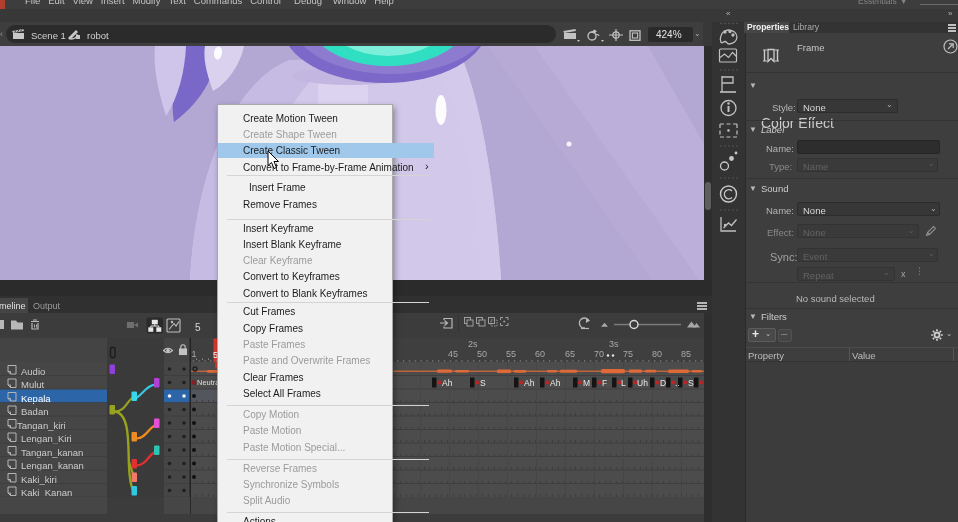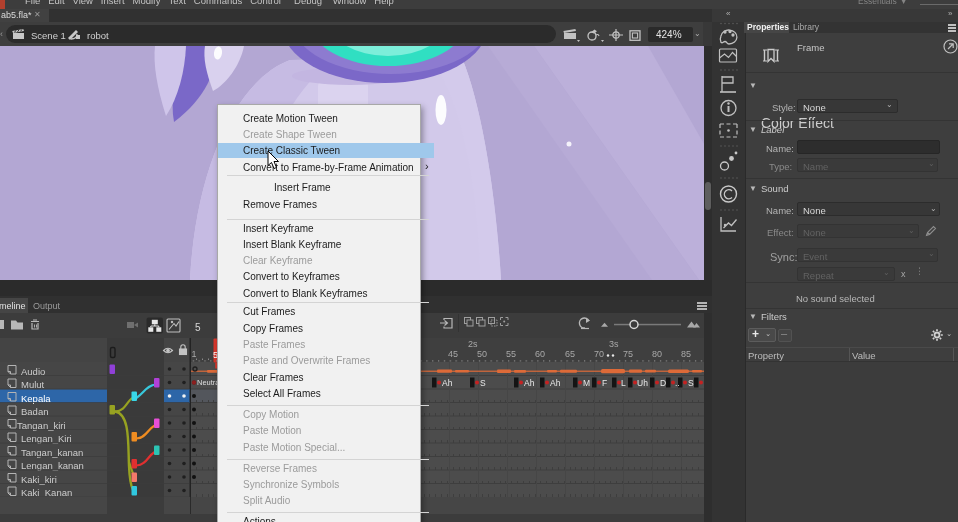--- a/index.html
+++ b/index.html
@@ -13,25 +13,20 @@
 <body>
 <div id="root">
 
 <div class="abs" style="left:0;top:0;width:958px;height:9px;background:#3d3d3d;overflow:hidden;">
   <div class="abs" style="left:0;top:0;width:5px;height:9px;background:#b3402e;"></div>
   <div class="txt" style="left:25px;top:-5px;font-size:9.5px;color:#c4c4c4;">File&nbsp;&nbsp;&nbsp;Edit&nbsp;&nbsp;&nbsp;View&nbsp;&nbsp;&nbsp;Insert&nbsp;&nbsp;&nbsp;Modify&nbsp;&nbsp;&nbsp;Text&nbsp;&nbsp;&nbsp;Commands&nbsp;&nbsp;&nbsp;Control&nbsp;&nbsp;&nbsp;&nbsp;&nbsp;Debug&nbsp;&nbsp;&nbsp;&nbsp;Window&nbsp;&nbsp;&nbsp;Help</div>
   <div class="txt" style="left:858px;top:-4px;font-size:8.5px;color:#858585;">Essentials&nbsp;&nbsp;▾</div>
   <div class="abs" style="left:920px;top:4px;width:38px;height:1px;background:#6a6a6a;"></div>
 </div>
 
-<div class="abs" style="left:0;top:9px;width:712px;height:13px;background:#313131;">
-  <div class="abs" style="left:0;top:0;width:49px;height:13px;background:#414141;"></div>
-  <div class="txt" style="left:1px;top:1px;font-size:9px;color:#dcdcdc;">ab5.fla*</div>
-  <div class="txt" style="left:34px;top:1px;font-size:8px;color:#9a9a9a;">✕</div>
-</div>
 <div class="abs" style="left:712px;top:9px;width:246px;height:13px;background:#383838;">
   <div class="txt" style="left:14px;top:0px;font-size:8px;color:#b0b0b0;">«</div>
   <div class="txt" style="left:236px;top:0px;font-size:8px;color:#b0b0b0;">»</div>
 </div>
 
 <div class="abs" style="left:0;top:22px;width:703px;height:24px;background:#3e3e3e;">
   <div class="abs" style="left:6px;top:3px;width:550px;height:18px;background:#2b2b2b;border-radius:9px;"></div>
   <div class="txt" style="left:0px;top:7px;font-size:9px;color:#9a9a9a;">‹</div>
 
   <svg class="abs" style="left:12px;top:7px;" width="13" height="11" viewBox="0 0 13 11">
@@ -599,29 +594,29 @@
 
   <div class="abs" style="left:0;top:325px;width:212px;height:1px;background:#4a4a4a;"></div>
   <div class="abs" style="left:0;top:338.5px;width:212px;height:1px;background:#333333;"></div>
   <div class="txt" style="left:2px;top:327.5px;font-size:9.5px;color:#bcbcbc;">Property</div>
   <div class="abs" style="left:102.5px;top:326px;width:1px;height:12.5px;background:#555555;"></div>
   <div class="txt" style="left:106px;top:327.5px;font-size:9.5px;color:#bcbcbc;">Value</div>
   <div class="abs" style="left:206.5px;top:326px;width:1px;height:12.5px;background:#555555;"></div>
   <div class="abs" style="left:0;top:339.5px;width:212px;height:160.5px;background:#3c3c3c;"></div>
 </div>
 
-<div id="ctxmenu" class="abs" style="left:217px;top:104px;width:204px;height:418px;background:#f1f1f1;border:1px solid #a8a8a8;border-bottom:none;box-shadow:2px 3px 6px rgba(0,0,0,0.35);font-size:10px;color:#1b1b1b;">
+<div id="ctxmenu" class="abs" style="left:217px;top:104px;width:176px;height:418px;background:#f1f1f1;border:1px solid #a8a8a8;border-bottom:none;box-shadow:2px 3px 6px rgba(0,0,0,0.35);font-size:10px;color:#1b1b1b;">
   <div class="abs" style="left:0px;top:38px;width:216px;height:15px;background:#9fc8eb;"></div>
   <div class="txt" style="left:25px;top:7.5px;">Create Motion Tween</div>
   <div class="txt" style="left:25px;top:23.5px;color:#9b9b9b;">Create Shape Tween</div>
   <div class="txt" style="left:25px;top:40px;">Create Classic Tween</div>
   <div class="txt" style="left:25px;top:56.5px;">Convert to Frame-by-Frame Animation</div>
   <div class="txt" style="left:207px;top:55px;font-size:11px;">›</div>
   <div class="abs" style="left:9px;top:69.5px;width:202px;height:1px;background:#d4d4d4;"></div>
-  <div class="txt" style="left:40px;top:77px;padding-left:16px;">Insert Frame</div>
+  <div class="txt" style="left:15px;top:77px;padding-left:16px;">Insert Frame</div>
   <div class="txt" style="left:25px;top:93.5px;">Remove Frames</div>
   <div class="abs" style="left:9px;top:113.5px;width:202px;height:1px;background:#d4d4d4;"></div>
   <div class="txt" style="left:25px;top:117.5px;">Insert Keyframe</div>
   <div class="txt" style="left:25px;top:133.5px;">Insert Blank Keyframe</div>
   <div class="txt" style="left:25px;top:150px;color:#9b9b9b;">Clear Keyframe</div>
   <div class="txt" style="left:25px;top:166px;">Convert to Keyframes</div>
   <div class="txt" style="left:25px;top:182.5px;">Convert to Blank Keyframes</div>
   <div class="abs" style="left:9px;top:196.5px;width:202px;height:1px;background:#d4d4d4;"></div>
   <div class="txt" style="left:25px;top:201px;">Cut Frames</div>
   <div class="txt" style="left:25px;top:217.5px;">Copy Frames</div>

